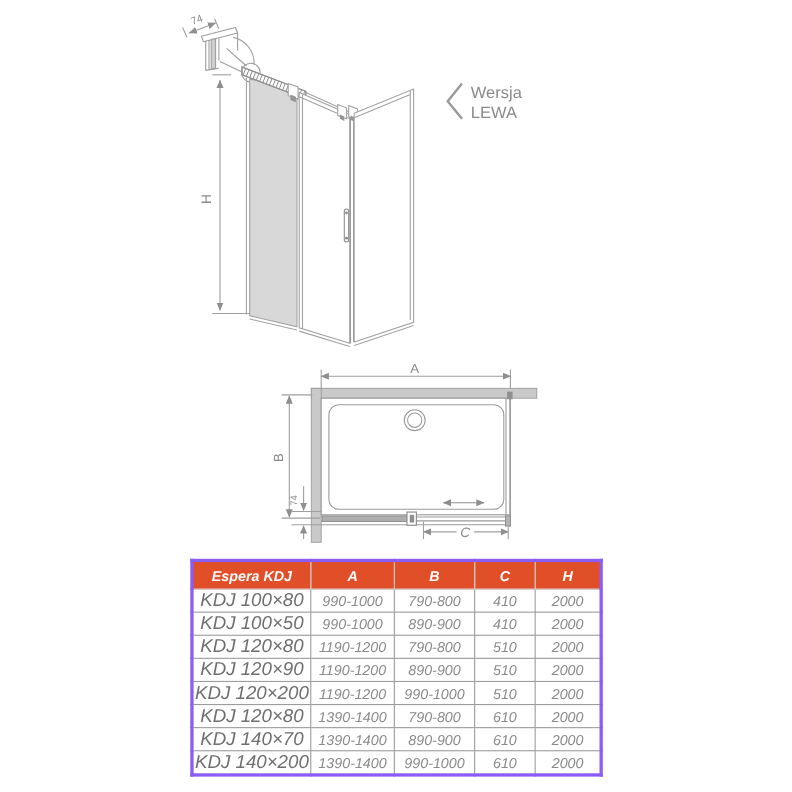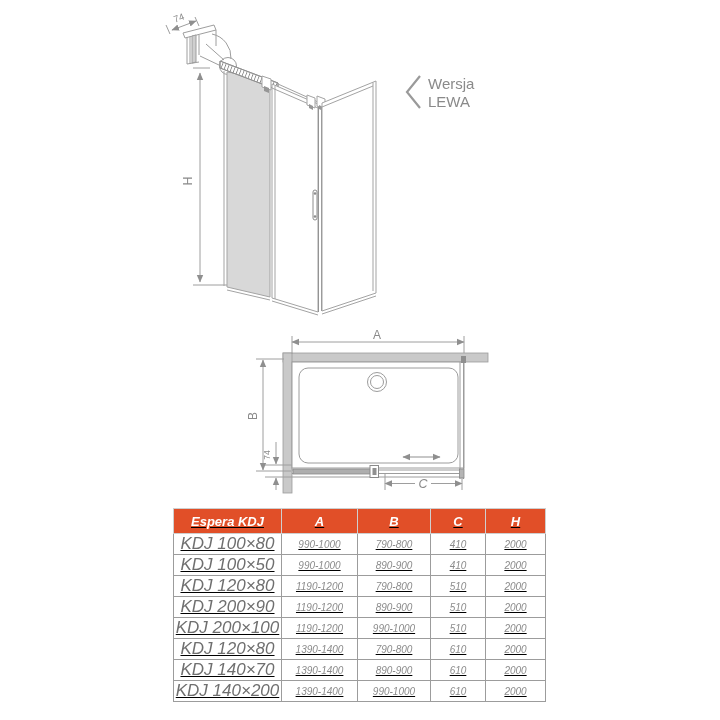--- a/index.html
+++ b/index.html
@@ -4,25 +4,25 @@
 <style>
   html,body{margin:0;padding:0;background:#ffffff;}
   #canvas{position:relative;width:720px;height:720px;background:#ffffff;overflow:hidden;
           font-family:"Liberation Sans",sans-serif;}
   svg{position:absolute;overflow:visible;}
   #iso-svg{left:160px;top:0;}
   #plan-svg{left:240px;top:325px;}
   svg text{fill:#8a8a8a;font-family:"Liberation Sans",sans-serif;}
 
   #dims-table{position:absolute;left:173px;top:508px;width:372px;border-collapse:collapse;
-              table-layout:fixed;border:1px solid #8b5cf6;text-decoration:underline;}
+              table-layout:fixed;border:3px solid #8b5cf6;}
   #dims-table th{height:24px;background:#e14f28;color:#ffffff;font-style:italic;font-weight:bold;
                  font-size:13px;border:1px solid #cfcfcf;text-align:center;padding:0;}
   #dims-table td{height:19px;border:1px solid #9c9c9c;font-style:italic;color:#8b8b8b;
-                 font-size:10px;text-align:center;padding:0;background:#ffffff;}
+                 font-size:13px;text-align:center;padding:0;background:#ffffff;}
   #dims-table td.model{color:#6f6f6f;font-size:17px;}
   col.c-model{width:108px;} col.c-a{width:76px;} col.c-b{width:73px;}
   col.c-c{width:55px;} col.c-h{width:60px;}
 </style>
 </head>
 <body>
 
 <div id="canvas">
 
   <svg id="iso-svg" width="345" height="335" viewBox="160 0 345 335">
@@ -172,28 +172,28 @@
         <td>2000</td>
       </tr>
       <tr>
         <td class="model">KDJ 120×80</td>
         <td>1190-1200</td>
         <td>790-800</td>
         <td>510</td>
         <td>2000</td>
       </tr>
       <tr>
-        <td class="model">KDJ 200×90</td>
+        <td class="model">KDJ 120×90</td>
         <td>1190-1200</td>
         <td>890-900</td>
         <td>510</td>
         <td>2000</td>
       </tr>
       <tr>
-        <td class="model">KDJ 200×100</td>
+        <td class="model">KDJ 120×200</td>
         <td>1190-1200</td>
         <td>990-1000</td>
         <td>510</td>
         <td>2000</td>
       </tr>
       <tr>
         <td class="model">KDJ 120×80</td>
         <td>1390-1400</td>
         <td>790-800</td>
         <td>610</td>

